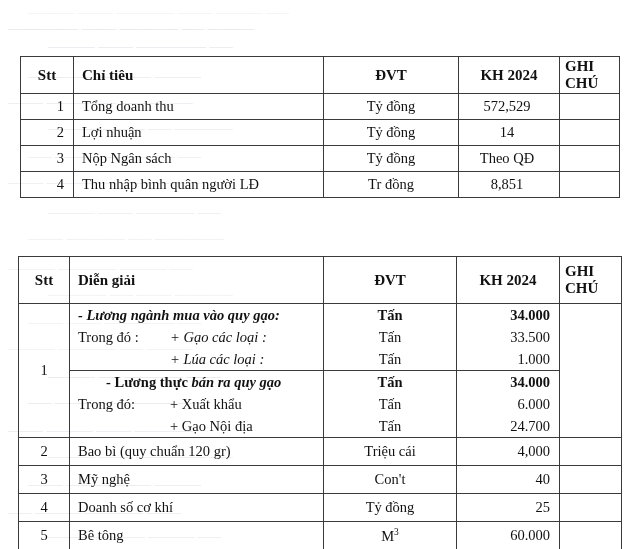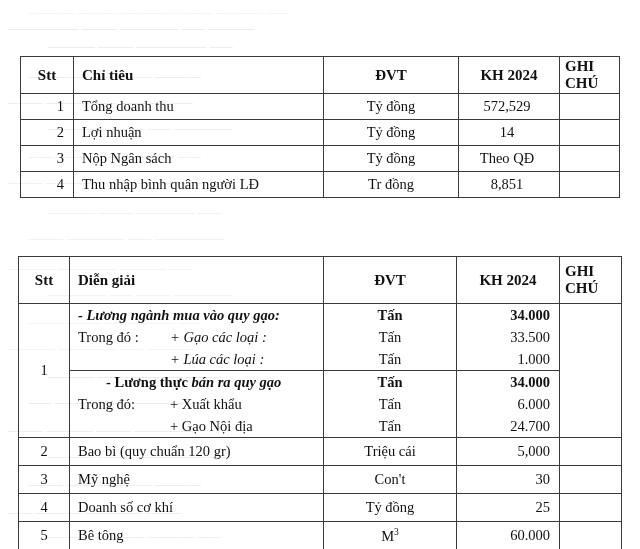--- a/index.html
+++ b/index.html
@@ -236,28 +236,28 @@
           </div>
         </td>
 
         <td class="c-note"></td>
       </tr>
 
       <tr>
         <td class="c-stt simple">2</td>
         <td class="c-name simple">Bao bì (quy chuẩn 120 gr)</td>
         <td class="c-unit simple">Triệu cái</td>
-        <td class="c-val simple">5,000</td>
+        <td class="c-val simple">4,000</td>
         <td class="c-note simple"></td>
       </tr>
       <tr>
         <td class="c-stt simple">3</td>
         <td class="c-name simple">Mỹ nghệ</td>
         <td class="c-unit simple">Con't</td>
-        <td class="c-val simple">30</td>
+        <td class="c-val simple">40</td>
         <td class="c-note simple"></td>
       </tr>
       <tr>
         <td class="c-stt simple">4</td>
         <td class="c-name simple">Doanh số cơ khí</td>
         <td class="c-unit simple">Tỷ đồng</td>
         <td class="c-val simple">25</td>
         <td class="c-note simple"></td>
       </tr>
       <tr>

